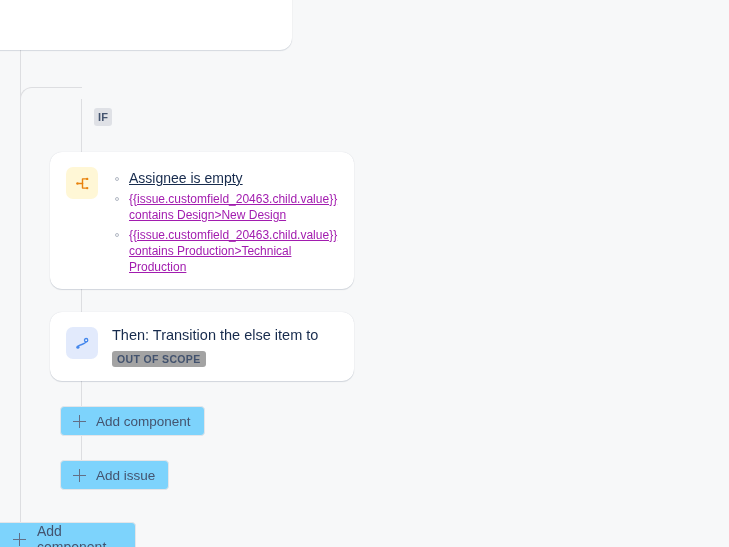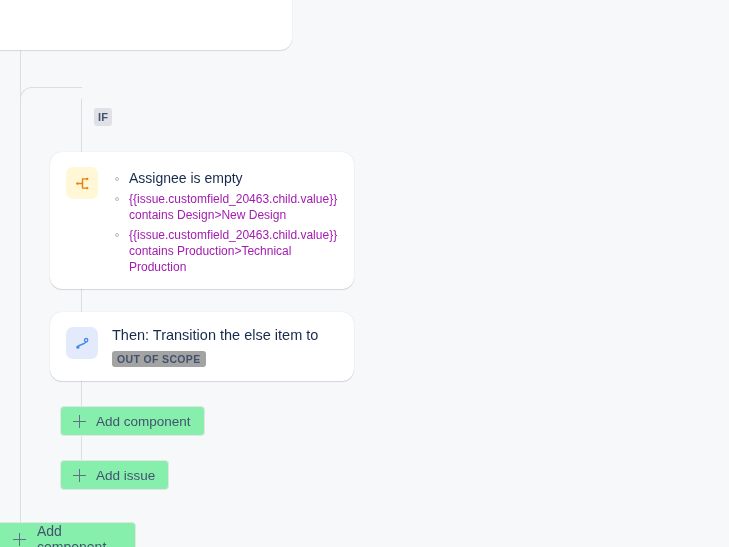--- a/index.html
+++ b/index.html
@@ -122,20 +122,21 @@
 
   .cond-list {
     list-style: none;
     margin: 0;
     padding: 0;
   }
   .cond-item {
     position: relative;
     padding-left: 17px;
     margin-top: 4px;
+    text-decoration: underline;
   }
   .cond-item::before {
     content: "";
     position: absolute;
     left: 3px;
     top: 6px;
     width: 4px;
     height: 4px;
     border-radius: 50%;
     border: 1px solid #b3b9c4;
@@ -163,21 +164,21 @@
     font-size: 10.5px;
     font-weight: 700;
     letter-spacing: 0.35px;
     line-height: 12px;
   }
 
   
   .add-btn {
     position: absolute;
     height: 30px;
-    background: #86efac;
+    background: #7dd3fc;
     border: 1px solid #e4e5e8;
     border-radius: 4px;
     display: flex;
     align-items: center;
     padding: 0 13px 0 12px;
     box-sizing: border-box;
     color: #44546f;
     font-size: 13.5px;
     z-index: 2;
     cursor: pointer;

